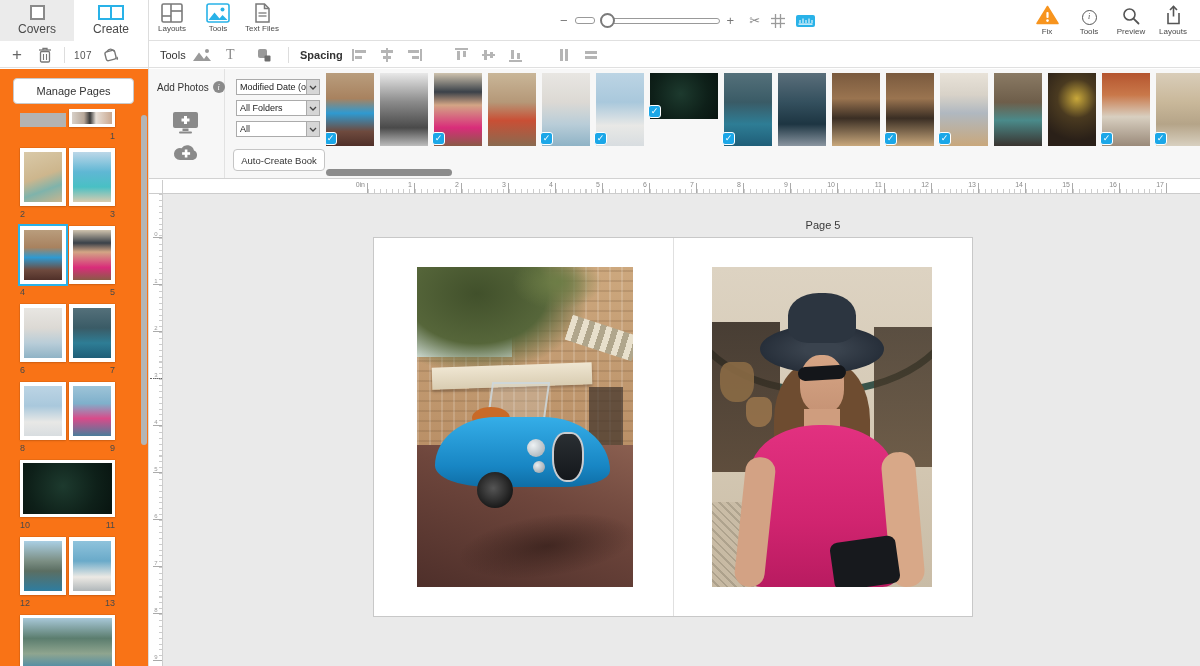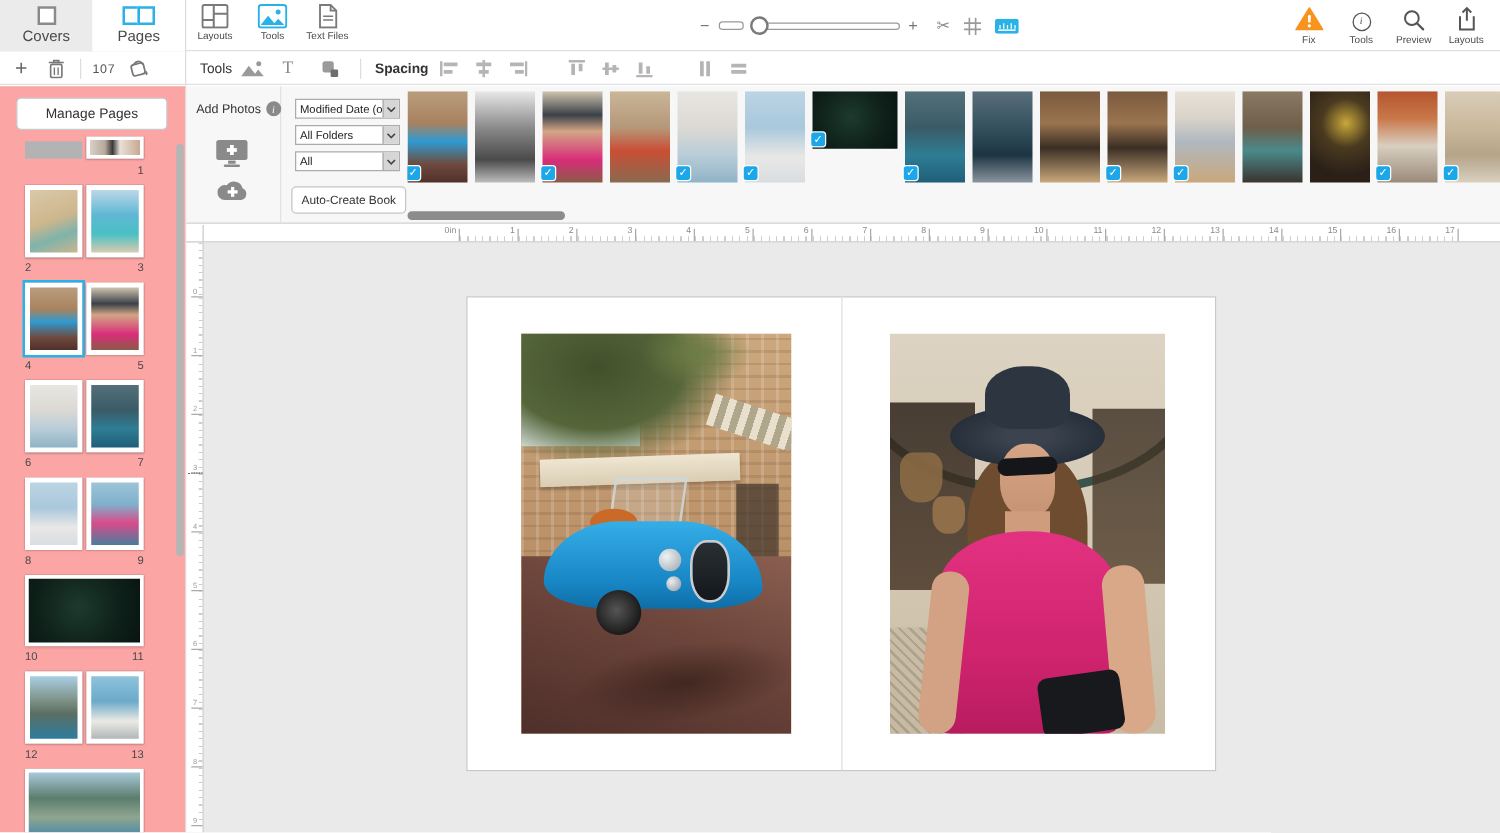--- a/index.html
+++ b/index.html
@@ -45,21 +45,21 @@
   .lbl123 { left:74px; font-size:10px; color:#555; letter-spacing:.5px; }
   .bucketico { left:103px; }
   .toolslbl { position:absolute; left:160px; top:0; height:26px; display:flex; align-items:center; font-size:11px; color:#333; }
   .spacinglbl { position:absolute; left:300px; top:0; height:26px; display:flex; align-items:center; font-size:11px; color:#333;font-weight:bold; }
   .ti-img { left:192px; } .ti-text { left:226px; font-family:"Liberation Serif",serif; font-size:14px; color:#8a8a8a; } .ti-shape { left:256px; }
   .spicons { position:absolute; left:352px; top:0; height:26px; display:flex; align-items:center; gap:11px; }
   .spicons .grp-gap { width:10px; }
   .spicons svg { display:block; cursor:pointer; }
 
   
-  .sidebar { position:absolute; top:69px; left:0; width:148px; bottom:0; background:#fca5a5; z-index:8; }
+  .sidebar { position:absolute; top:69px; left:0; width:148px; bottom:0; background:#f97316; z-index:8; }
   .vline-main { position:absolute; top:0; bottom:0; left:148px; width:1px; background:#ddd; z-index:20; }
   .manage-btn { position:absolute; left:13px; top:9px; width:121px; height:26px; background:#fff; border:1px solid #c9c9c9; border-radius:4px; font-size:11px; color:#333; font-family:"Liberation Sans",sans-serif; cursor:pointer; }
   .rows { position:absolute; top:40px; left:0; right:0; bottom:0; padding:0 33px 0 20px; overflow:hidden; }
   .row1 { position:relative; height:33px; }
   .gray-block { position:absolute; left:0; top:4px; width:46px; height:14px; background:#b3b3b3; }
   .card { background:#fff; padding:4px; box-shadow:0 0 1px rgba(0,0,0,.35), 0 1px 2px rgba(0,0,0,.12); cursor:pointer; }
   .card.selected { outline:2px solid #29b2e8; }
   .card-sm { position:absolute; left:49px; top:0; width:46px; height:18px; padding:3px; }
   .card-sm .sph { width:40px; height:12px; }
   .prow { margin-top:6px; width:95px; }
@@ -187,21 +187,21 @@
   <header class="hdr1">
     <div class="tab tab-covers">
       <span class="ic-cover"></span>
       <span class="tab-lbl">Covers</span>
     </div>
     <div class="tab tab-pages">
       <span class="ic-pages">
           <i></i>
           <i></i>
         </span>
-      <span class="tab-lbl">Pages</span>
+      <span class="tab-lbl">Create</span>
     </div>
 
     <div class="nav-btn nb-layouts">
       <svg width="22" height="20" viewBox="0 0 22 20">
         <rect x="1" y="1" width="20" height="18" rx="1.5" fill="none" stroke="#7a7a7a" stroke-width="1.6"></rect>
         <line x1="10" y1="1" x2="10" y2="19" stroke="#7a7a7a" stroke-width="1.6"></line>
         <line x1="10" y1="8" x2="21" y2="8" stroke="#7a7a7a" stroke-width="1.6"></line>
         <line x1="1" y1="13" x2="10" y2="13" stroke="#7a7a7a" stroke-width="1.6"></line>
       </svg>
       <span>Layouts</span>
@@ -621,20 +621,21 @@
         </div>
         <div class="vcell">
           <span>8</span>
         </div>
         <div class="vcell">
           <span>9</span>
         </div>
       </div>
     <div class="vmarker"></div>
 
+    <div class="plabel plabel-right">Page 5</div>
 
     <div class="spread">
       <div class="spread-mid"></div>
       <div class="photo-frame photo-car">
         <i class="pcar-stone"></i>
           <i class="pcar-sky"></i>
           <i class="pcar-tree"></i>
           <i class="pcar-tree2"></i>
         <i class="pcar-awning2"></i>
           <i class="pcar-awning"></i>

